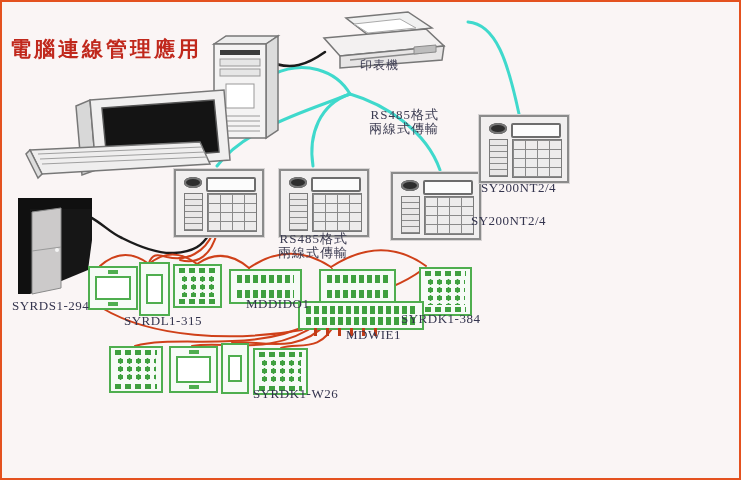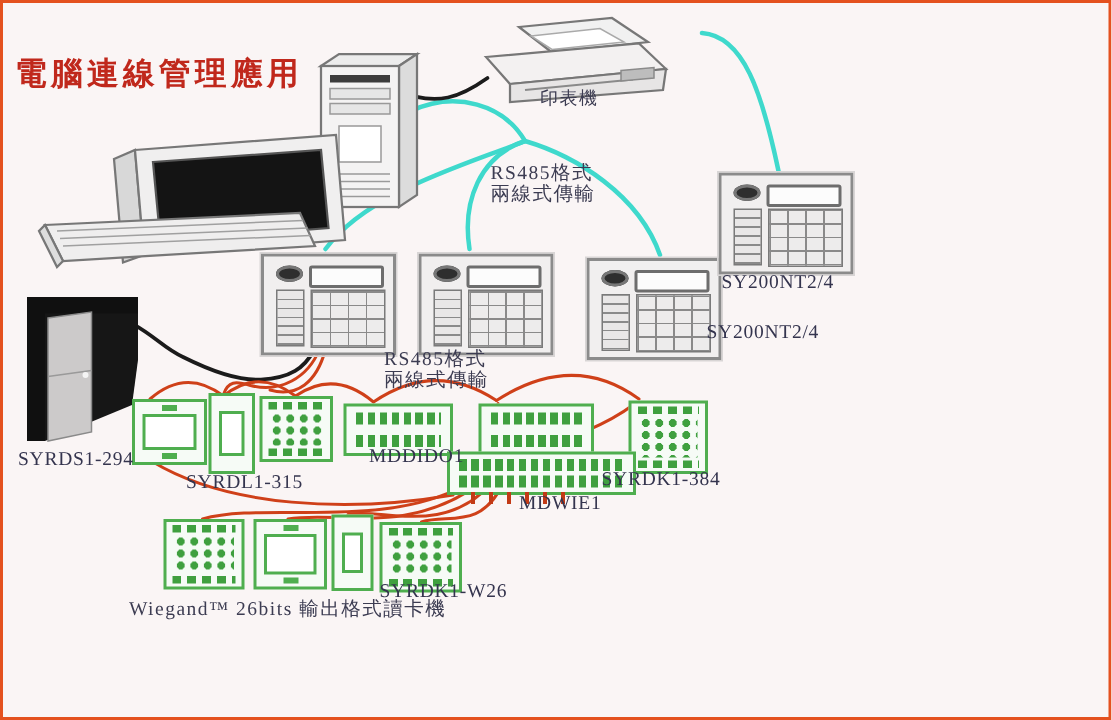--- a/index.html
+++ b/index.html
@@ -6,21 +6,21 @@
   .canvas{
     position:relative;width:741px;height:480px;box-sizing:border-box;
     background:#faf5f5;border:2px solid #e4511f;overflow:hidden;
     font-family:"Liberation Serif",serif;
   }
   .wires{position:absolute;left:0;top:0;z-index:1;}
   
   .lbl{position:absolute;z-index:4;font-weight:normal;font-size:13px;color:#34344e;letter-spacing:.5px;white-space:nowrap;}
   .lbl.cjk{letter-spacing:1px;color:#3c3c52;}
   .title{position:absolute;left:8px;top:6px;z-index:4;font-weight:bold;font-size:21px;color:#c0281c;letter-spacing:3px;margin-top:27px;}
-  .two-line{text-align:left;line-height:14px;font-size:13px;}
+  .two-line{text-align:right;line-height:14px;font-size:13px;}
   .two-line span{display:block;}
   
   .keypad{position:absolute;z-index:2;width:86px;height:64px;background:#f1efef;border:2px solid #8b8b8b;outline:1px solid #d8d5d5;}
   .kp-speaker{position:absolute;left:8px;top:6px;width:18px;height:11px;background:#2e2e2e;border-radius:50%;box-shadow:inset 0 0 0 2px #777;}
   .kp-display{position:absolute;right:6px;top:6px;width:46px;height:11px;background:#fcfcfc;border:2px solid #6d6d6d;border-radius:2px;}
   .kp-side{position:absolute;left:8px;top:22px;width:17px;height:36px;border:1px solid #7a7a7a;background-color:#e9e7e7;background-image:repeating-linear-gradient(0deg,#8a8a8a 0 1px,transparent 1px 6px);}
   .kp-grid{position:absolute;left:31px;top:22px;width:48px;height:37px;border:1px solid #7a7a7a;background-color:#edecec;background-image:repeating-linear-gradient(90deg,#8a8a8a 0 1px,transparent 1px 12px),repeating-linear-gradient(0deg,#8a8a8a 0 1px,transparent 1px 9px);}
   
   .gmod{position:absolute;z-index:2;border:2px solid #4fae4f;background:#f6fbf6;}
   .gm-frame{position:absolute;left:5px;right:5px;top:8px;bottom:8px;border:2px solid #4fae4f;background:#fff;}
@@ -212,15 +212,14 @@
     <span>RS485格式</span>
     <span>兩線式傳輸</span>
   </div>
 
   <div class="lbl" style="left:10px;top:296px">SYRDS1-294</div>
   <div class="lbl" style="left:122px;top:311px">SYRDL1-315</div>
   <div class="lbl" style="left:244px;top:294px">MDDIDO1</div>
   <div class="lbl" style="left:399px;top:309px">SYRDK1-384</div>
   <div class="lbl" style="left:344px;top:325px">MDWIE1</div>
   <div class="lbl" style="left:251px;top:384px">SYRDK1-W26</div>
-  <div class="lbl cjk" style="left:84px;top:395px">Wiegand™ 26bits 輸出格式讀卡機</div>
 
 </div>
 
 </body></html>

